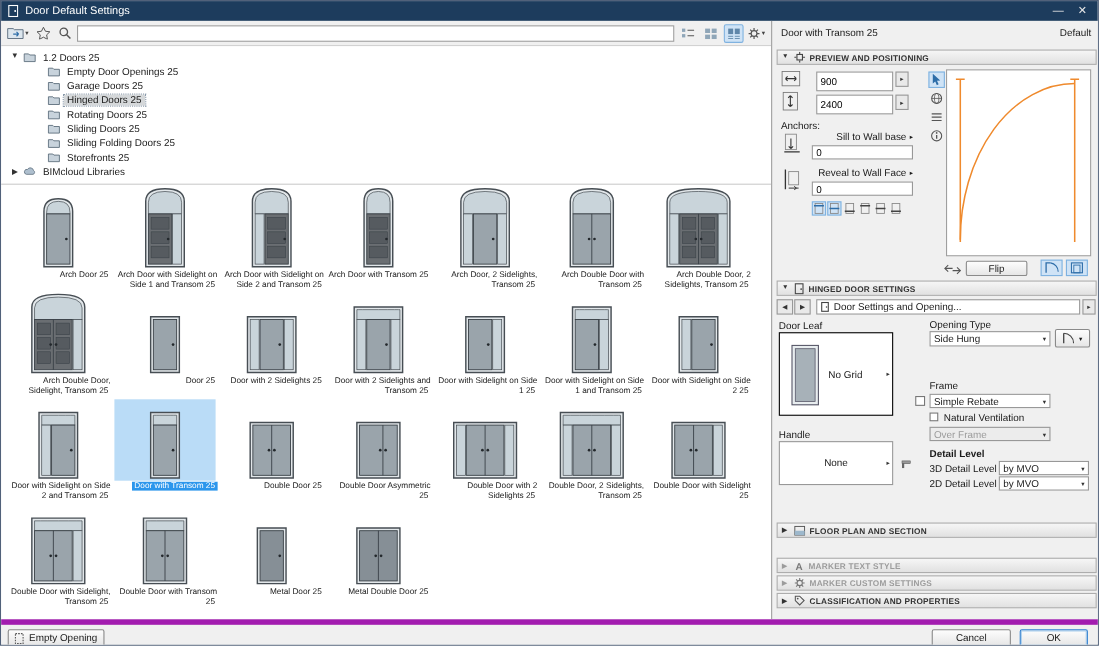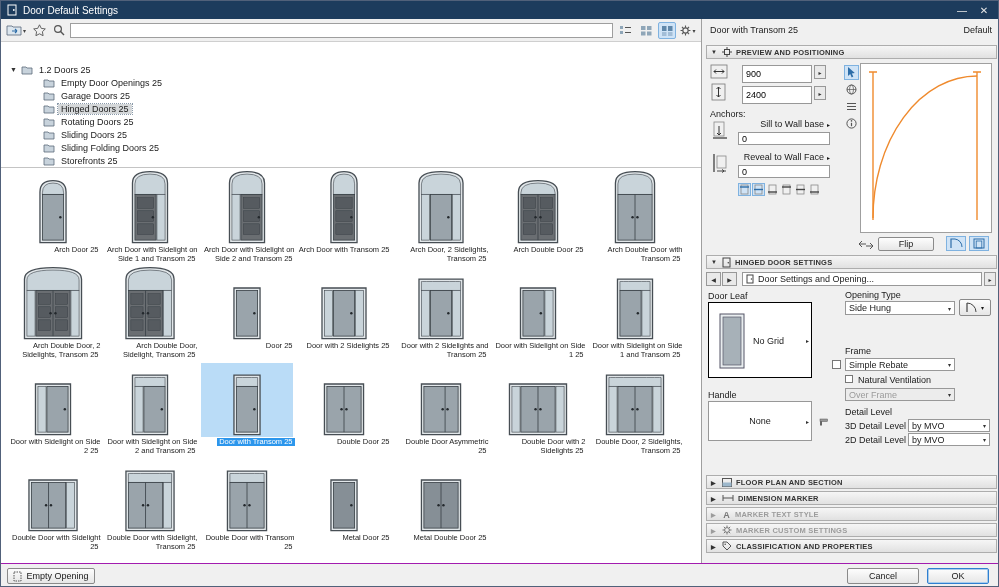--- a/index.html
+++ b/index.html
@@ -15,21 +15,21 @@
   .win-btn{width:16px;text-align:center;color:#e8e8e8;font-size:10px}
   
   .toolbar{position:absolute;left:0;top:18px;width:700px;height:23px;background:#f0f0f0;
            border-bottom:1px solid #cfcfcf;display:flex;align-items:center;gap:3px;padding:0 4px}
   .tb-btn{height:17px;min-width:18px;display:flex;align-items:center;justify-content:center;
           gap:1px;border:1px solid transparent;border-radius:2px;font-size:6px;color:#444}
   .tb-btn.pressed{background:#cfe3f6;border-color:#7fb2e0}
   .search-input{flex:1;height:15px;border:1px solid #9e9e9e;background:#fff;font:inherit;padding:0 3px}
   
   .tree{position:absolute;left:0;top:41px;width:700px;height:126px;background:#fff;
-        border-bottom:1px solid #c4c4c4;padding-top:21px;overflow:hidden}
+        border-bottom:1px solid #c4c4c4;padding-top:3px;overflow:hidden}
   .tree-row{display:flex;align-items:center;height:13px;gap:3px;padding-left:8px}
   .tree-row.child{padding-left:30px}
   .tree-row .lbl{padding:0 3px;white-space:nowrap}
   .tree-row .hl{background:#d5d8da;outline:1px dotted #8a9aaa}
   .exp{width:9px;font-size:7px;color:#333;text-align:center}
   
   .grid{position:absolute;left:0;top:167px;width:700px;height:395px;background:#fff;
         display:flex;flex-wrap:wrap;align-content:flex-start;padding:3px 0 0 3px;overflow:hidden}
   .cell{width:97px;height:96px;display:flex;flex-direction:column;align-items:center}
   .thumb{height:74px;width:92px;display:flex;align-items:flex-end;justify-content:center}
@@ -50,38 +50,38 @@
   .fld{position:absolute;height:18px;border:1px solid #989898;background:#fff;font:inherit;padding:0 3px}
   .flybtn{position:absolute;width:12px;height:14px;border:1px solid #989898;background:#e9e9e9;
           display:flex;align-items:center;justify-content:center;font-size:6px;color:#333}
   .flylabel{position:absolute;display:flex;justify-content:flex-end;align-items:center;gap:3px;font-size:9px}
   .flylabel .car{font-size:6px}
   .dd{position:absolute;height:14px;border:1px solid #989898;background:#fff;display:flex;
       align-items:center;justify-content:space-between;padding:0 3px;overflow:hidden;white-space:nowrap}
   .dd .car{font-size:6px;color:#333;margin-left:3px}
   .dd.disabled{background:#ececec;color:#9b9b9b}
   .lbl9{position:absolute;font-size:9px}
-  .bold{font-weight:normal}
+  .bold{font-weight:bold}
   .previewbox{position:absolute;left:158px;top:44px;width:132px;height:170px;background:#fff;border:1px solid #9f9f9f}
   .vstrip{position:absolute;left:142px;top:46px;display:flex;flex-direction:column;gap:2px}
   .vbtn{width:15px;height:15px;border:1px solid transparent;display:flex;align-items:center;justify-content:center}
   .vbtn.pressed{background:#cfe3f6;border-color:#7fb2e0}
   .abtn{width:13px;height:13px;border:1px solid transparent;display:flex;align-items:center;justify-content:center}
   .abtn.pressed{background:#cfe3f6;border-color:#7fb2e0}
   .bevel{border:1px solid #8a8a8a;background:linear-gradient(#fdfdfd,#e6e6e6);border-radius:2px;
          display:flex;align-items:center;justify-content:center;font-size:9px}
   .leafbox{position:absolute;left:6px;top:283px;width:104px;height:76px;background:#fff;border:1px solid #000000}
   .handlebox{position:absolute;left:6px;top:382px;width:104px;height:40px;background:#fff;border:1px solid #989898;
              display:flex;align-items:center;justify-content:center}
   .cornerfly{position:absolute;right:2px;top:50%;transform:translateY(-50%);font-size:6px;color:#333}
   .chk{position:absolute;width:9px;height:9px;border:1px solid #777;background:#fff}
   .navbtn{position:absolute;width:15px;height:14px;border:1px solid #989898;background:#e9e9e9;
           display:flex;align-items:center;justify-content:center;font-size:6px;color:#333}
   
-  .bottombar{position:absolute;left:0;top:562px;width:999px;height:25px;background:#f0f0f0;border-top:1px solid #a21caf}
+  .bottombar{position:absolute;left:0;top:562px;width:999px;height:25px;background:#f0f0f0;border-top:5px solid #a21caf}
   .btn{position:absolute;top:4px;height:16px}
   .btn.default{border:1px solid #2f7fd0;box-shadow:inset 0 0 0 1px #a9cdec}
 </style>
 </head>
 <body>
 
 <div class="titlebar">
   <span class="ic">
     <svg width="10" height="12" viewBox="0 0 10 12">
         <rect x="1" y="1" width="8" height="10" fill="none" stroke="#fff"></rect>
@@ -303,39 +303,20 @@
         <svg viewBox="0 0 100 92" width="82" height="75" xmlns="http://www.w3.org/2000/svg">
           <path d="M 23 89 L 23 16 Q 23 2 50 2 Q 77 2 77 16 L 77 89 Z" fill="#e2e7ea" stroke="#474e54" stroke-width="1.6"></path>
           <path d="M 26 30 L 26 17 Q 26 5 50 5 Q 74 5 74 17 L 74 30 Z" fill="#c9d4da" stroke="#474e54" stroke-width="0.8"></path>
           <rect x="26" y="30" width="10" height="56" fill="#c9d4da" stroke="#474e54" stroke-width="0.8"></rect>
           <rect x="64" y="30" width="10" height="56" fill="#c9d4da" stroke="#474e54" stroke-width="0.8"></rect>
           <rect x="37" y="30" width="26" height="56" fill="#9aa4ab" stroke="#394046" stroke-width="1"></rect>
           <circle cx="59" cy="58" r="1.5" fill="#23282c"></circle>
         </svg>
       </div>
       <div class="lab"><span>Arch Door, 2 Sidelights, Transom 25</span></div>
-    </div>
-    <div class="cell">
-      <div class="thumb">
-        <svg viewBox="0 0 100 92" width="82" height="75" xmlns="http://www.w3.org/2000/svg">
-          <path d="M 26 89 L 26 27 Q 26 13 50 13 Q 74 13 74 27 L 74 89 Z" fill="#e2e7ea" stroke="#474e54" stroke-width="1.6"></path>
-          <path d="M 29 30 L 29 28 Q 29 16 50 16 Q 71 16 71 28 L 71 30 Z" fill="#c9d4da" stroke="#474e54" stroke-width="0.8"></path>
-          <rect x="29" y="30" width="42" height="56" fill="#6a6e72" stroke="#394046" stroke-width="1"></rect>
-          <line x1="50" y1="30" x2="50" y2="86" stroke="#394046" stroke-width="1"></line>
-          <rect x="32" y="34" width="15" height="13" fill="#565b60" stroke="#394046" stroke-width="0.6"></rect>
-          <rect x="32" y="50" width="15" height="13" fill="#565b60" stroke="#394046" stroke-width="0.6"></rect>
-          <rect x="32" y="66" width="15" height="13" fill="#565b60" stroke="#394046" stroke-width="0.6"></rect>
-          <rect x="53" y="34" width="15" height="13" fill="#565b60" stroke="#394046" stroke-width="0.6"></rect>
-          <rect x="53" y="50" width="15" height="13" fill="#565b60" stroke="#394046" stroke-width="0.6"></rect>
-          <rect x="53" y="66" width="15" height="13" fill="#565b60" stroke="#394046" stroke-width="0.6"></rect>
-          <circle cx="47" cy="58" r="1.5" fill="#23282c"></circle>
-          <circle cx="53" cy="58" r="1.5" fill="#23282c"></circle>
-        </svg>
-      </div>
-      <div class="lab"><span>Arch Double Door 25</span></div>
     </div>
     <div class="cell">
       <div class="thumb">
         <svg viewBox="0 0 100 92" width="82" height="75" xmlns="http://www.w3.org/2000/svg">
           <path d="M 26 89 L 26 16 Q 26 2 50 2 Q 74 2 74 16 L 74 89 Z" fill="#e2e7ea" stroke="#474e54" stroke-width="1.6"></path>
           <path d="M 29 30 L 29 17 Q 29 5 50 5 Q 71 5 71 17 L 71 30 Z" fill="#c9d4da" stroke="#474e54" stroke-width="0.8"></path>
           <rect x="29" y="30" width="42" height="56" fill="#9aa4ab" stroke="#394046" stroke-width="1"></rect>
           <line x1="50" y1="30" x2="50" y2="86" stroke="#394046" stroke-width="1"></line>
           <circle cx="47" cy="58" r="1.5" fill="#23282c"></circle>
           <circle cx="53" cy="58" r="1.5" fill="#23282c"></circle>
@@ -859,29 +840,20 @@
 <div class="secbar" style="top: 456px;">
       <span class="arr">▶</span>
       <span class="ic">
         <svg width="10" height="9" viewBox="0 0 10 9">
           <rect x="0.5" y="0.5" width="9" height="8" fill="none" stroke="#555"></rect>
           <rect x="0.5" y="4.5" width="9" height="4" fill="#9db8cc"></rect>
         </svg>
       </span>
       <span>FLOOR PLAN AND SECTION</span>
     </div>
-    <div class="secbar" style="top: 472px;">
-      <span class="arr">▶</span>
-      <span class="ic">
-        <svg width="12" height="8" viewBox="0 0 12 8">
-          <path d="M1 4h10M1 1v6M11 1v6" stroke="#555" fill="none"></path>
-        </svg>
-      </span>
-      <span>DIMENSION MARKER</span>
-    </div>
     <div class="secbar disabled" style="top: 488px;">
       <span class="arr">▶</span>
       <span class="ic">
         <svg width="9" height="9" viewBox="0 0 9 9">
           <text x="4.5" y="8" font-size="9" text-anchor="middle" fill="#777" font-family="Liberation Sans, sans-serif">A</text>
         </svg>
       </span>
       <span>MARKER TEXT STYLE</span>
     </div>
     <div class="secbar disabled" style="top: 504px;">

